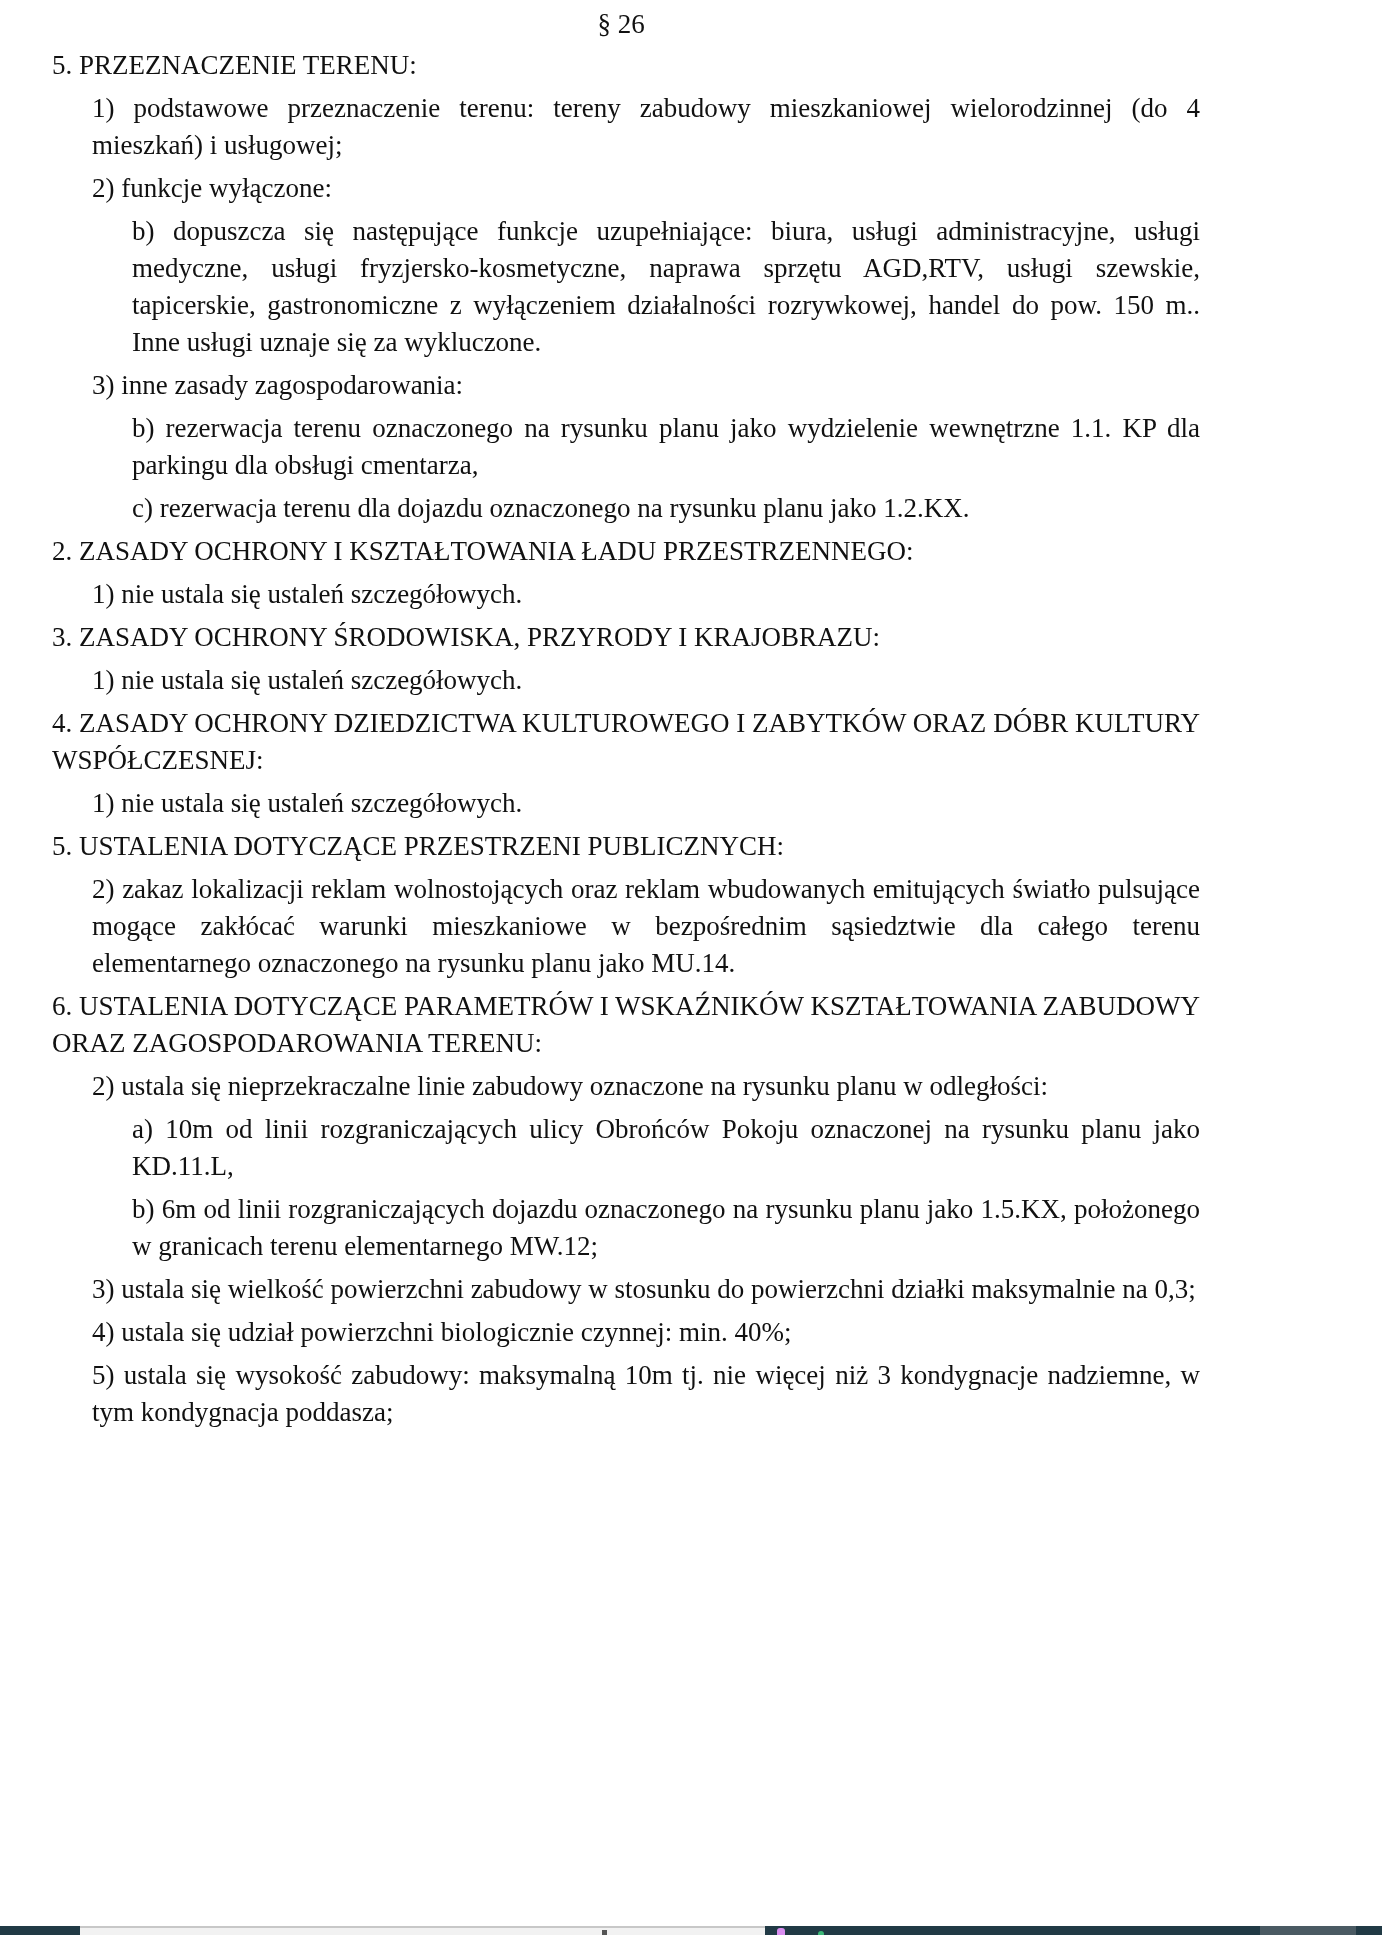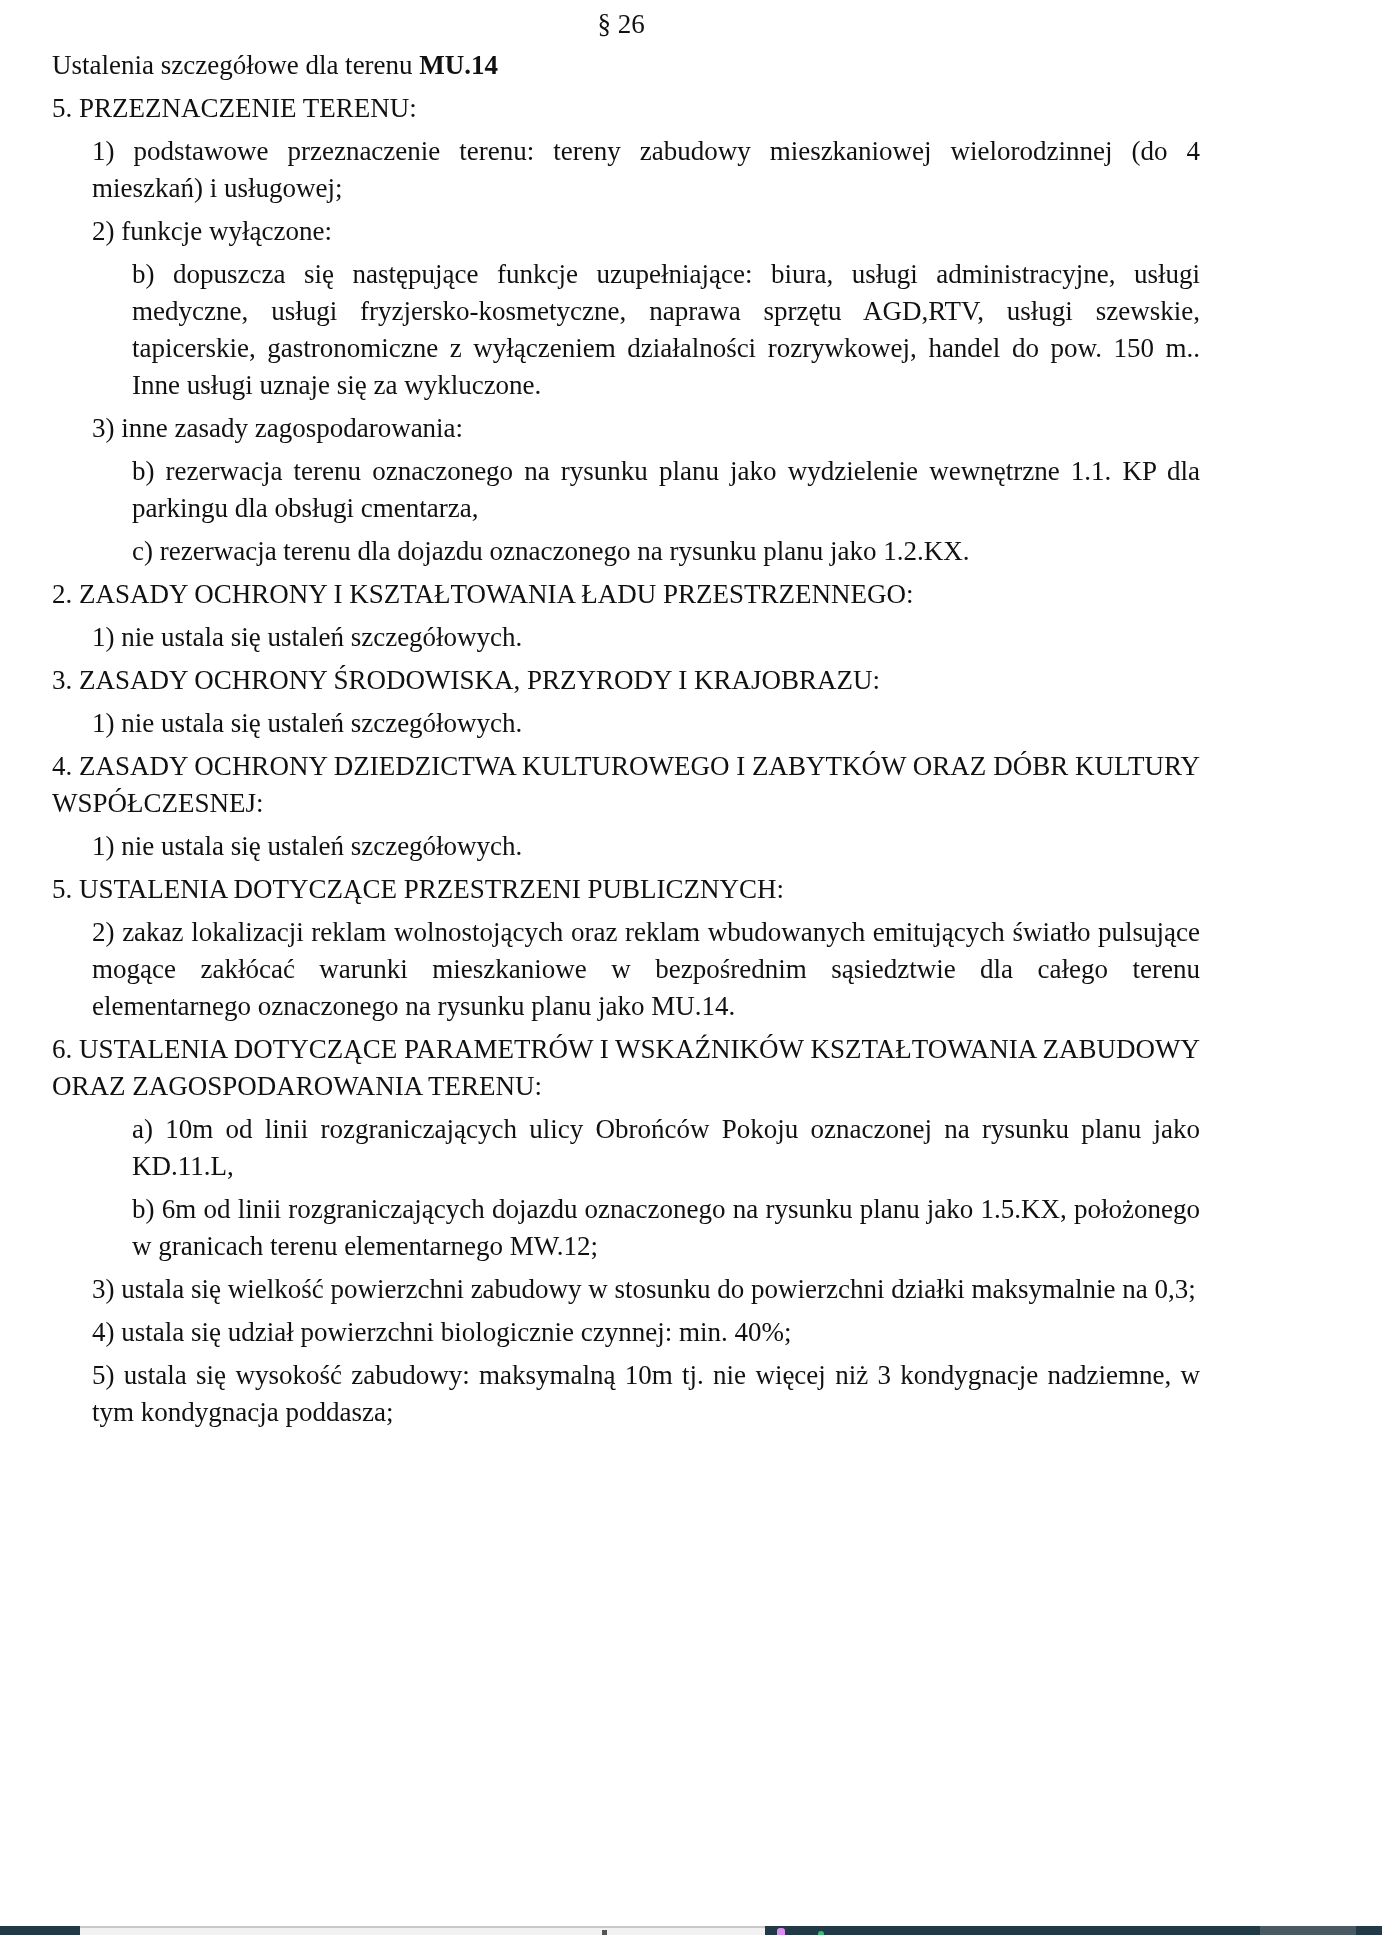--- a/index.html
+++ b/index.html
@@ -62,21 +62,20 @@
     .taskbar .active-app {
       position: absolute; left: 1260px; width: 96px; top: 0; bottom: 0;
       background: #4a5a63;
     }
   </style>
 </head>
 <body>
 
 <div class="page">
   <div class="para-mark"><span>§ 26</span></div>
-  <div class="heading"><span>Ustalenia szczegółowe dla terenu </span><b>MU.14</b></div>
 
   <div class="section">5. PRZEZNACZENIE TERENU:</div>
   <div class="l1">1) podstawowe przeznaczenie terenu: tereny zabudowy mieszkaniowej wielorodzinnej (do 4 mieszkań) i usługowej;</div>
   <div class="l1">2) funkcje wyłączone:</div>
   <div class="l2">b) dopuszcza się następujące funkcje uzupełniające: biura, usługi administracyjne, usługi medyczne, usługi fryzjersko-kosmetyczne, naprawa sprzętu AGD,RTV, usługi szewskie, tapicerskie, gastronomiczne z wyłączeniem działalności rozrywkowej, handel do pow. 150 m.. Inne usługi uznaje się za wykluczone.</div>
   <div class="l1">3) inne zasady zagospodarowania:</div>
   <div class="l2">b) rezerwacja terenu oznaczonego na rysunku planu jako wydzielenie wewnętrzne 1.1. KP dla parkingu dla obsługi cmentarza,</div>
   <div class="l2">c) rezerwacja terenu dla dojazdu oznaczonego na rysunku planu jako 1.2.KX.</div>
 
   <div class="section">2. ZASADY OCHRONY I KSZTAŁTOWANIA ŁADU PRZESTRZENNEGO:</div>
@@ -85,20 +84,21 @@
   <div class="section">3. ZASADY OCHRONY ŚRODOWISKA, PRZYRODY I KRAJOBRAZU:</div>
   <div class="l1">1) nie ustala się ustaleń szczegółowych.</div>
 
   <div class="section">4. ZASADY OCHRONY DZIEDZICTWA KULTUROWEGO I ZABYTKÓW ORAZ DÓBR KULTURY WSPÓŁCZESNEJ:</div>
   <div class="l1">1) nie ustala się ustaleń szczegółowych.</div>
 
   <div class="section">5. USTALENIA DOTYCZĄCE PRZESTRZENI PUBLICZNYCH:</div>
   <div class="l1">2) zakaz lokalizacji reklam wolnostojących oraz reklam wbudowanych emitujących światło pulsujące mogące zakłócać warunki mieszkaniowe w bezpośrednim sąsiedztwie dla całego terenu elementarnego oznaczonego na rysunku planu jako MU.14.</div>
 
   <div class="section">6. USTALENIA DOTYCZĄCE PARAMETRÓW I WSKAŹNIKÓW KSZTAŁTOWANIA ZABUDOWY ORAZ ZAGOSPODAROWANIA TERENU:</div>
+  <div class="l1">2) ustala się nieprzekraczalne linie zabudowy oznaczone na rysunku planu w odległości:</div>
   <div class="l2">a) 10m od linii rozgraniczających ulicy Obrońców Pokoju oznaczonej na rysunku planu jako KD.11.L,</div>
   <div class="l2">b) 6m od linii rozgraniczających dojazdu oznaczonego na rysunku planu jako 1.5.KX, położonego w granicach terenu elementarnego MW.12;</div>
   <div class="l1">3) ustala się wielkość powierzchni zabudowy w stosunku do powierzchni działki maksymalnie na 0,3;</div>
   <div class="l1">4) ustala się udział powierzchni biologicznie czynnej: min. 40%;</div>
   <div class="l1">5) ustala się wysokość zabudowy: maksymalną 10m tj. nie więcej niż 3 kondygnacje nadziemne, w tym kondygnacja poddasza;</div>
 </div>
 
 <div class="taskbar">
   <div class="field">
     <span class="glyph-a"></span>

